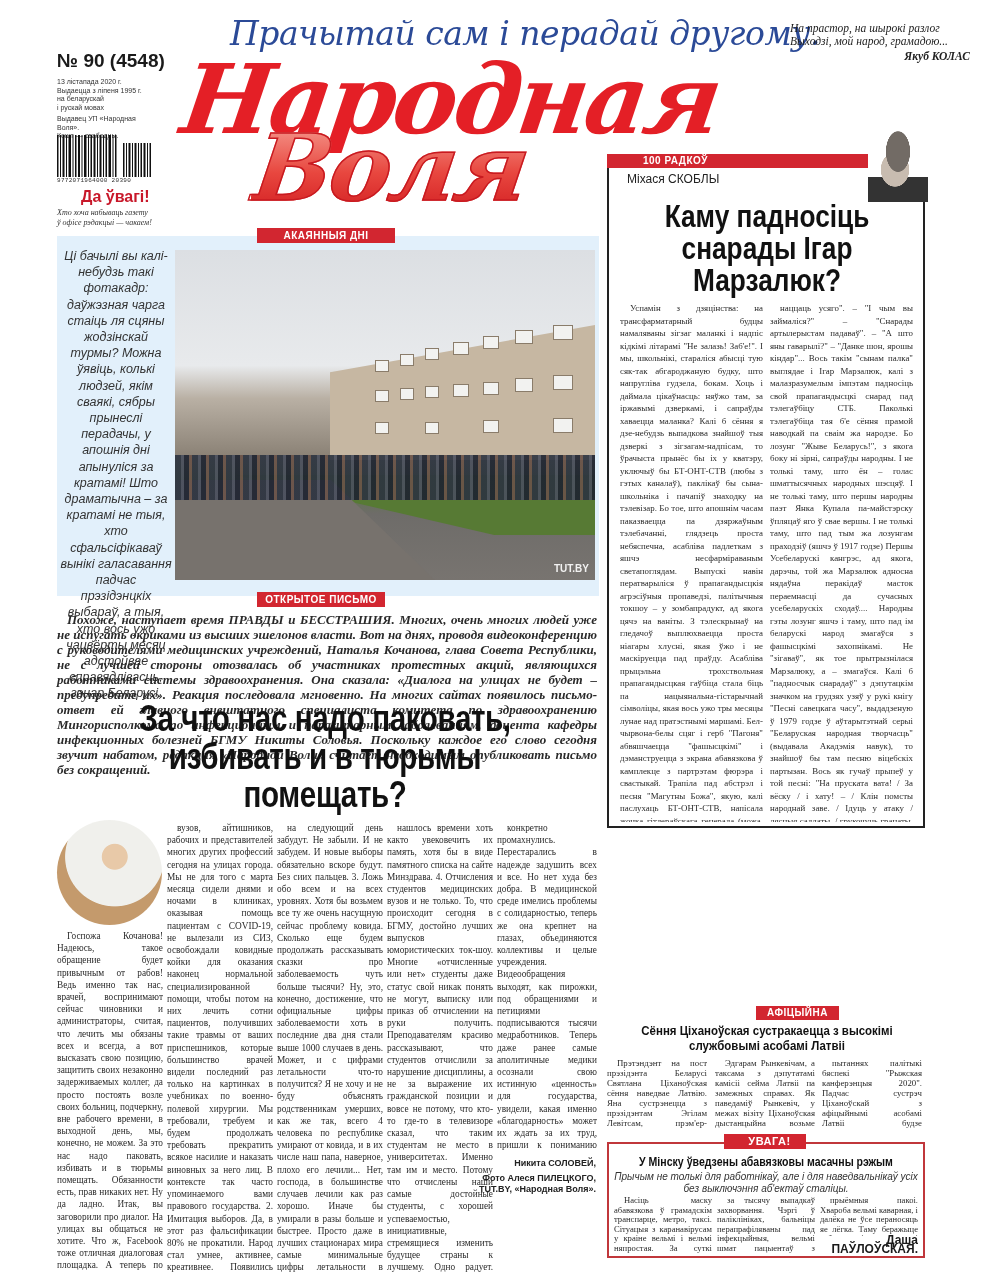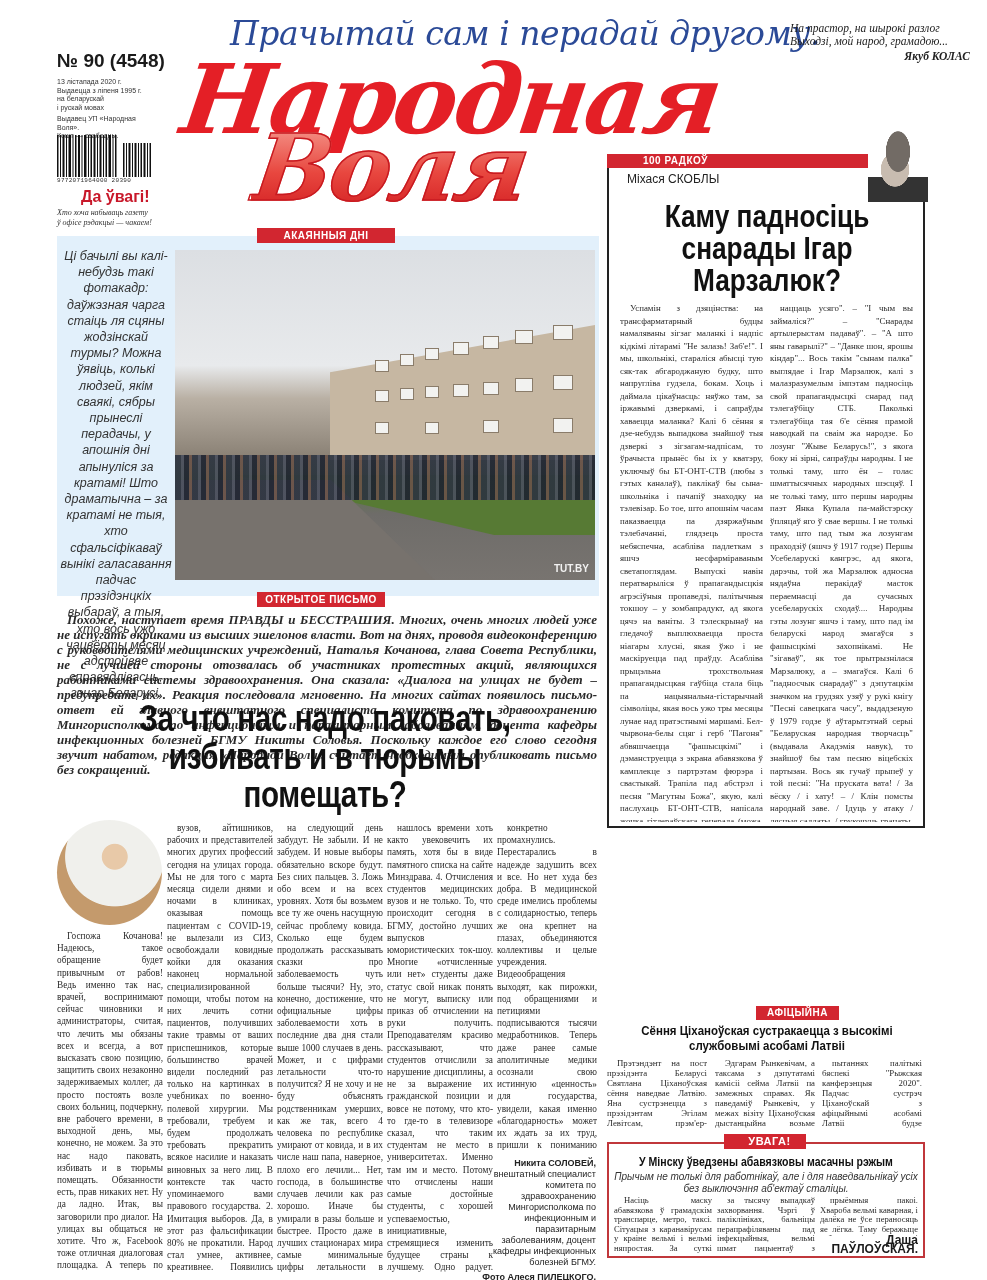--- a/index.html
+++ b/index.html
@@ -151,21 +151,20 @@
   </div>
 <div class="col" style="left:387px;top:822px;width:106px;height:453px;">
     <p>нашлось времени хоть както увековечить их память, хотя бы в виде памятного списка на сайте Минздрава. 4. Отчисления студентов медицинских вузов и не только. То, что происходит сегодня в БГМУ, достойно лучших выпусков юмористических ток-шоу. Многие «отчисленные или нет» студенты даже статус свой никак понять не могут, выписку или приказ об отчислении на руки получить. Преподавателям красиво рассказывают, что студентов отчислили за нарушение дисциплины, а не за выражение их гражданской позиции и вовсе не потому, что кто-то где-то в телевизоре сказал, что таким студентам не место в университетах. Именно там им и место. Потому что отчислены наши самые достойные студенты, с хорошей успеваемостью, инициативные, стремящиеся изменить будущее страны к лучшему. Одно радует. Очень скоро эти студенты вернутся в свои вузы. Чего не скажешь о руководстве университетов, позорно запятнавших себя участием в репрессиях. Ему придется искать себе другую работу. 5. Задержания, избиения, аресты, увольнения наших коллег. Многие из которых отработали с утра до ночи месяцами при том же ковиде, рискуя своей жизнью. Сейчас можно республиканские консилиумы на Окрестина проводить, специалисты уже там представлены, причем с высшими категориями, со степенями и званиями. Вот здесь вы</p>
   </div>
 <div class="col" style="left:497px;top:822px;width:100px;height:330px;">
     <p>конкретно промахнулись. Перестарались в надежде задушить всех и все. Но нет худа без добра. В медицинской среде имелись проблемы с солидарностью, теперь же она крепнет на глазах, объединяются коллективы и целые учреждения. Видеообращения выходят, как пирожки, под обращениями и петициями подписываются тысячи медработников. Теперь даже ранее самые аполитичные медики осознали свою истинную «ценность» для государства, увидели, какая именно «благодарность» может их ждать за их труд, пришли к пониманию жизненной необходимости бороться за собственные права и свободы. Так что с рабством у вас тоже в итоге ничего не получится. Я старался честно и, надеюсь, по существу изложить все. Но не все. Это далеко не все. Хочу сказать, что мы, медики, будем поддерживать наш народ. И очень хочется, чтобы вы прислушались к нашему мнению. Вы и так уже на предыдущие 26 лет. А насчет «диалога на улицах не будет»... Диалог, Наталья Ивановна, будет там, где этого захочет народ Беларуси.</p>
   </div>
 
 <div class="abs signature">
   <div>Никита СОЛОВЕЙ,</div>
-  <div style="font-weight:normal">внештатный специалист комитета по здравоохранению Мингорисполкома по инфекционным и паразитарным заболеваниям, доцент кафедры инфекционных болезней БГМУ.</div>
   <div class="sig-photo">Фото Алеся ПИЛЕЦКОГО, TUT.BY, «Народная Воля».</div>
 </div>
 
 <div class="abs box100"></div>
 <div class="abs tag tag100">100 РАДКОЎ</div>
 <div class="abs portrait"></div>
 <div class="abs byline">Міхася СКОБЛЫ</div>
 <div class="abs headline-100">Каму падносіць снарады Ігар Марзалюк?</div>
 <div class="col" style="left:620px;top:302px;width:143px;height:520px;font-size:8.9px;line-height:12.5px;">
     <p>Успамін з дзяцінства: на трансфарматарный будцы намаляваны зігзаг маланкі і надпіс кідкімі літарамі "Не залазь! Заб'е!". І мы, школьнікі, стараліся абысці тую сяк-так абгароджаную будку, што напругліва гудзела, бокам. Хоць і даймала цікаўнасць: няўжо там, за іржавымі дзверкамі, і сапраўды хаваецца маланка? Калі б сёння я дзе-небудзь выпадкова знайшоў тыя дзверкі з зігзагам-надпісам, то ўрачыста прынёс бы іх у кватэру, уключыў бы БТ-ОНТ-СТВ (любы з гэтых каналаў), паклікаў бы сына-школьніка і пачапіў знаходку на тэлевізар. Бо тое, што апошнім часам паказваецца па дзяржаўным тэлебачанні, глядзець проста небяспечна, асабліва падлеткам з яшчэ несфарміраваным светапоглядам. Выпускі навін ператварыліся ў прапагандысцкія агрэсіўныя пропаведзі, палітычныя токшоу – у зомбапрадукт, ад якога цячэ на ваніты. З тэлескрынаў на гледачоў выплюхваецца проста ніагары хлусні, якая ўжо і не маскіруецца пад праўду. Асабліва прыцэльна трохствольная прапагандысцкая гаўбіца стала біць па нацыянальна-гістарычнай сімволіцы, якая вось ужо тры месяцы лунае над пратэстнымі маршамі. Бел-чырвона-белы сцяг і герб "Пагоня" абвяшчаецца "фашысцкімі" і дэманструецца з экрана абавязкова ў камплекце з партрэтам фюрэра і свастыкай. Трапіла пад абстрэл і песня "Магутны Божа", якую, калі паслухаць БТ-ОНТ-СТВ, напісала жонка гітлераўскага генерала (можа, сама фраў Аніта Кубэ?). Тыя самыя снарады з той самай гаўбіцы паляцелі ў чарговую цэль – лозунг "Жыве Беларусь!", які за тры апошнія месяцы стаў без перабольшвання ўсенародным: яго можна пачуць з вуснаў студэнтаў і спартсменаў, рабочых і прадпрымальнікаў, пенсіянераў і медработнікаў. І вось депутат Палаты прадстаўнікоў Ігар Марзалюк, выступаючы надаўна на СТБ, так захапіўся выкрыццём лозунга, што парыўнаў яго з... фашысцкім вітаннем "Зіг хайль!". І тут жа натхнёна "зігануў" (выкінуў руку перад сабой) проста ў тэлестудыі. Ды так вымуштравана, як быццам тры дні трэніраваўся перад партрэтам вусатага фюрэра. Каб не быць галаслоўным, працытую Марзалюка: "Мы адкрываем статут Саюза беларускай моладзі і бачым, што, калі вы пішлюцца па статуце, вы падыходзіце да старэйшага і вітаецеся: "Жыве Беларусь!", прычым выкідваеце руку – зігуеце. А вам у адказ ваш начальнік заканчвае адказвае: "Жыве!". Такое прывітанне, як калька "Зіг хайль!", стала кананічным у часы нямецка-фашысцкай акупацыі БССР". Гэта не проста бязглуздзіца, а бязглуздзіца з ярмам. Пра такое ў народзе здаўна гаварылася: з варанага яйка кураня вылупілася. І "вылупіў" тое "кураня" перад мільённай аўдыторыяй цэлы доктар гістарычных навук і нават член-карэспандэнт Нацыянальнай акадэміі навук! Якія тут можна прывесці аргументы супраць? Хіба што анекдот прыгадаць пра аднаго падазронага маладога ветэрана. Прыйшоў ён у школу выступаць, а вучні недаверліва пытаюцца: "Колькі ж вам гадоў было на фронце?" – "Ды два-</p>

